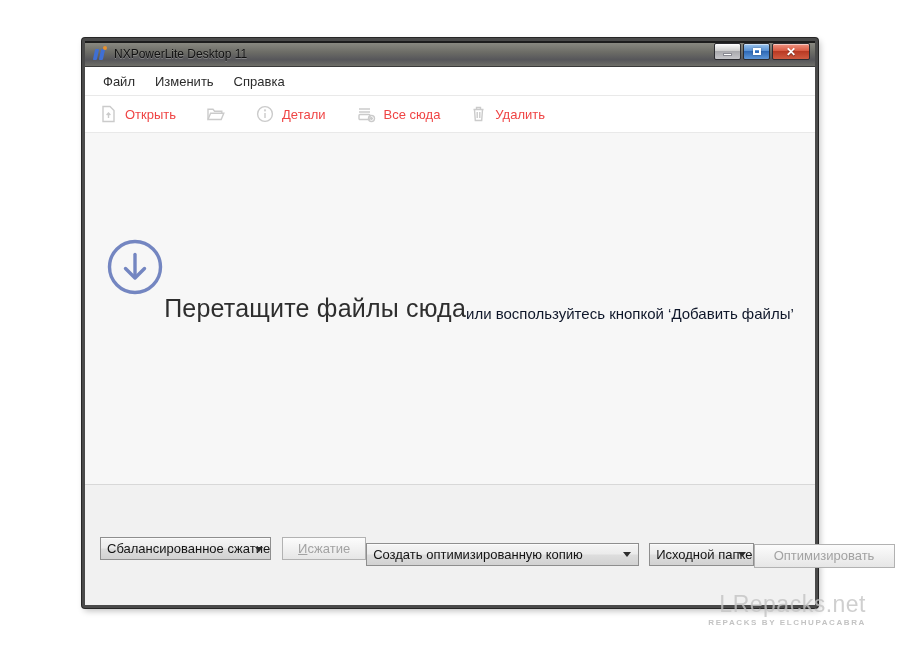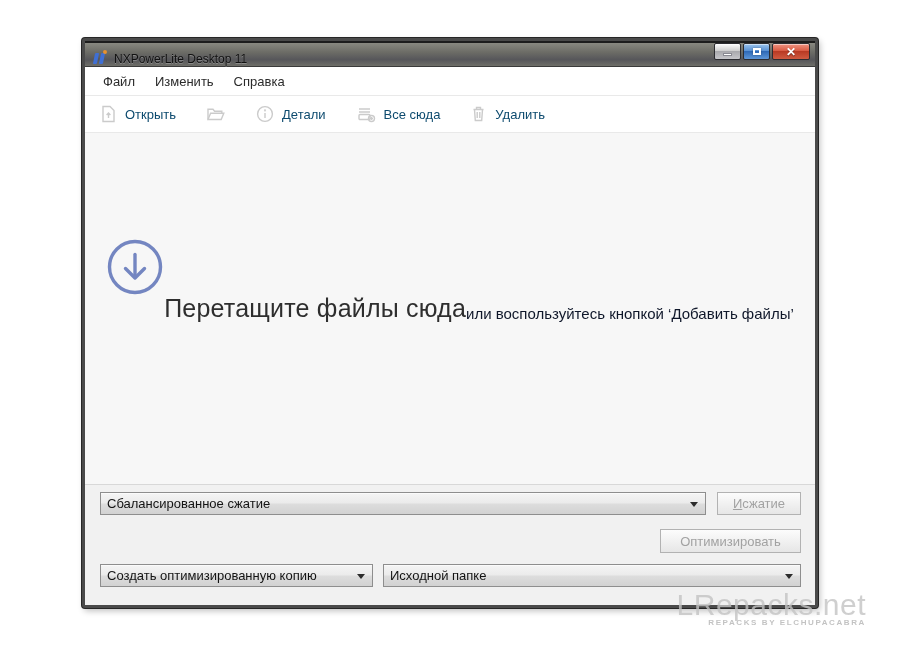--- a/index.html
+++ b/index.html
@@ -1,31 +1,31 @@
 <!DOCTYPE html>
 <html><head>
 <meta charset="utf-8">
 <style>
   html,body{margin:0;padding:0;width:900px;height:650px;background:#ffffff;overflow:hidden;
     font-family:"Liberation Sans", sans-serif;-webkit-font-smoothing:antialiased;}
   *{box-sizing:border-box;}
 
   
   .watermark{position:absolute;right:34px;top:593px;text-align:right;z-index:50;pointer-events:none;}
-  .watermark .wm1{font-size:30px;color:rgba(195,195,195,.8);letter-spacing:.5px;line-height:23px;}
+  .watermark .wm1{font-size:23px;color:rgba(195,195,195,.8);letter-spacing:.5px;line-height:23px;}
   .watermark .wm2{font-size:8px;font-weight:bold;color:rgba(185,185,185,.85);letter-spacing:1.6px;margin-top:2px;padding-left:20px;}
 
   
   .win{position:absolute;left:82px;top:38px;width:736px;height:570px;
     border:3px solid #4a4a4a;border-radius:3px;
     box-shadow:0 0 0 1px #262626, 2px 3px 6px rgba(0,0,0,.25);
     background:#fff;display:flex;flex-direction:column;}
 
   
-  .titlebar{height:26px;flex:0 0 26px;display:flex;align-items:flex-end;position:relative;
+  .titlebar{height:26px;flex:0 0 26px;display:flex;align-items:center;position:relative;
     background:linear-gradient(180deg,#1d1d1d 0,#1d1d1d 7%,#87877f 10%,#6c6c66 45%,#56565a 75%,#6e6e68 100%);
     border-bottom:1px solid #3a3a3a;}
   .titlebar .appicon{width:16px;height:16px;margin:0 6px 0 7px;flex:0 0 16px;position:relative;}
   .titlebar .appicon .bar{position:absolute;top:3px;width:4px;height:11px;background:#3f6fd4;transform:skewX(-12deg);border-radius:1px;}
   .titlebar .appicon .bar.b1{left:2px;}
   .titlebar .appicon .bar.b2{left:8px;}
   .titlebar .appicon .spark{position:absolute;right:1px;top:0;width:4px;height:4px;background:#e8912d;border-radius:50%;}
   .titlebar .title{font-size:12px;color:#111;text-shadow:0 1px 0 rgba(255,255,255,.25);}
   .winbtns{position:absolute;right:5px;top:2px;display:flex;gap:2px;}
   .wbtn{height:17px;border:1px solid #2c2c30;border-radius:2px;display:flex;align-items:center;justify-content:center;
@@ -41,35 +41,35 @@
   .menubar{height:29px;flex:0 0 29px;background:#fff;display:flex;align-items:center;
     padding-left:8px;border-bottom:1px solid #e9e9e9;}
   .menu-item{font-size:13px;color:#2b2b2b;padding:4px 10px;cursor:default;}
 
   
   .toolbar{height:37px;flex:0 0 37px;background:#fff;display:flex;align-items:center;
     padding-left:15px;gap:30px;border-bottom:1px solid #e9e9e9;}
   .tb-item{display:flex;align-items:center;gap:8px;cursor:default;}
   .tb-item .tb-label{font-size:13px;}
   .tb-item.enabled .tb-label{color:#3c3c3c;}
-  .tb-item.disabled .tb-label{color:#0c4a6e;}
+  .tb-item.disabled .tb-label{color:#ef4444;}
   .tb-item svg{display:block;}
   .tb-item.enabled svg{stroke:#8f8f8f;}
   .tb-item.disabled svg{stroke:#cbcbcb;}
 
   
   .dropzone{flex:1 1 auto;background:#f7f7f7;display:flex;flex-direction:row;
     align-items:center;justify-content:center;position:relative;}
   .dropzone .dz-icon{margin-bottom:22px;margin-top:-62px;}
   .dz-title{font-size:25px;color:#2e2e2e;letter-spacing:.2px;}
   .dz-sub{font-size:15px;color:#0f172a;margin-top:10px;}
 
   
   .panel{flex:0 0 121px;background:#f1f1f1;border-top:1px solid #d8d8d8;
-    padding:7px 14px 0 15px;display:flex;flex-direction:column;}
+    padding:7px 14px 0 15px;display:flex;}
   .row{display:flex;align-items:center;}
   .row1{gap:11px;}
   .row2{margin-top:11px;gap:10px;}
   .row3{margin-top:14px;justify-content:flex-end;}
 
   .combo{height:23px;border:1px solid #8e8e8e;display:flex;align-items:center;position:relative;
     background:linear-gradient(180deg,#f5f5f5,#ebebeb 48%,#dddddd 52%,#d2d2d2);
     box-shadow:inset 0 1px 0 #fbfbfb;cursor:default;}
   .combo .combo-text{font-size:13px;color:#141414;padding-left:6px;white-space:nowrap;overflow:hidden;}
   .combo .arrow{position:absolute;right:7px;top:50%;margin-top:-2px;width:0;height:0;
@@ -179,36 +179,36 @@
     <div class="row row1">
       <div class="combo grow">
         <span class="combo-text">Сбалансированное сжатие</span>
         <span class="arrow"></span>
       </div>
       <div class="btn edit disabled">
         <span><span class="u">И</span><span>сжатие</span></span>
       </div>
     </div>
 
-    <div class="row row3">
-      <div class="btn optimize disabled">
-        <span>Оптимизировать</span>
-      </div>
-    </div>
-
     <div class="row row2">
       <div class="combo c2">
         <span class="combo-text">Создать оптимизированную копию</span>
         <span class="arrow"></span>
       </div>
       <div class="combo c3">
         <span class="combo-text">Исходной папке</span>
         <span class="arrow"></span>
       </div>
     </div>
 
+    <div class="row row3">
+      <div class="btn optimize disabled">
+        <span>Оптимизировать</span>
+      </div>
+    </div>
+
   </div>
 </div>
 
 <div class="watermark">
   <div class="wm1">LRepacks.net</div>
   <div class="wm2">REPACKS BY ELCHUPACABRA</div>
 </div>
 
 </body></html>

